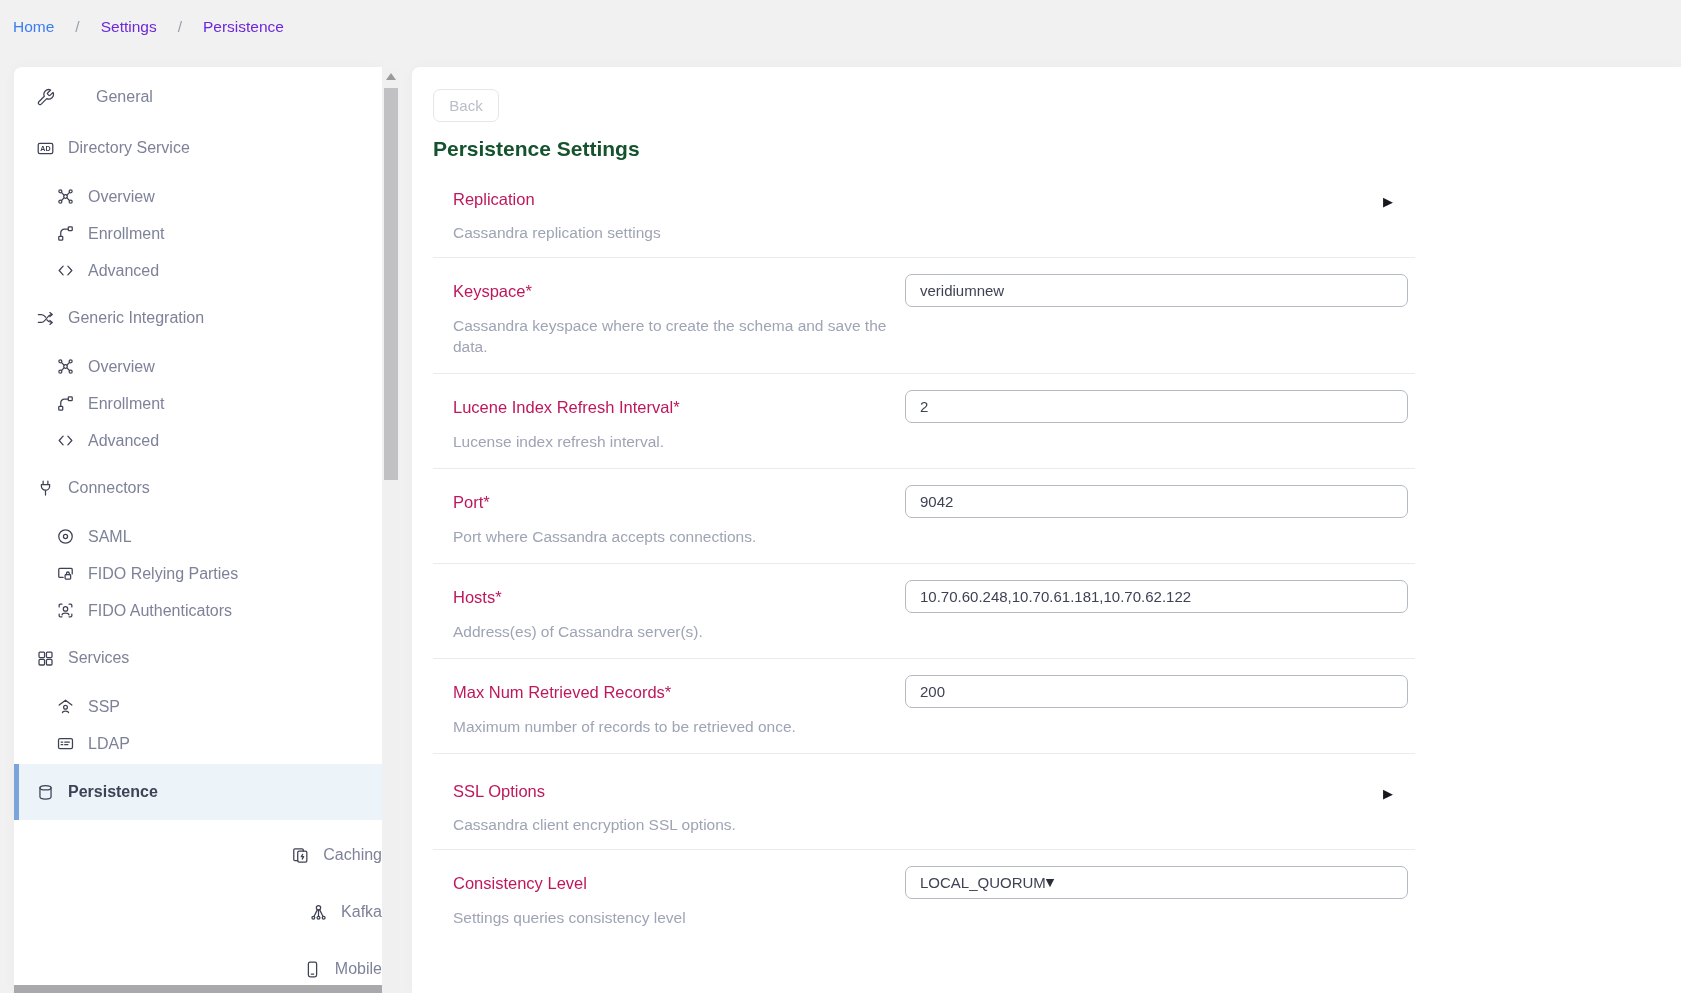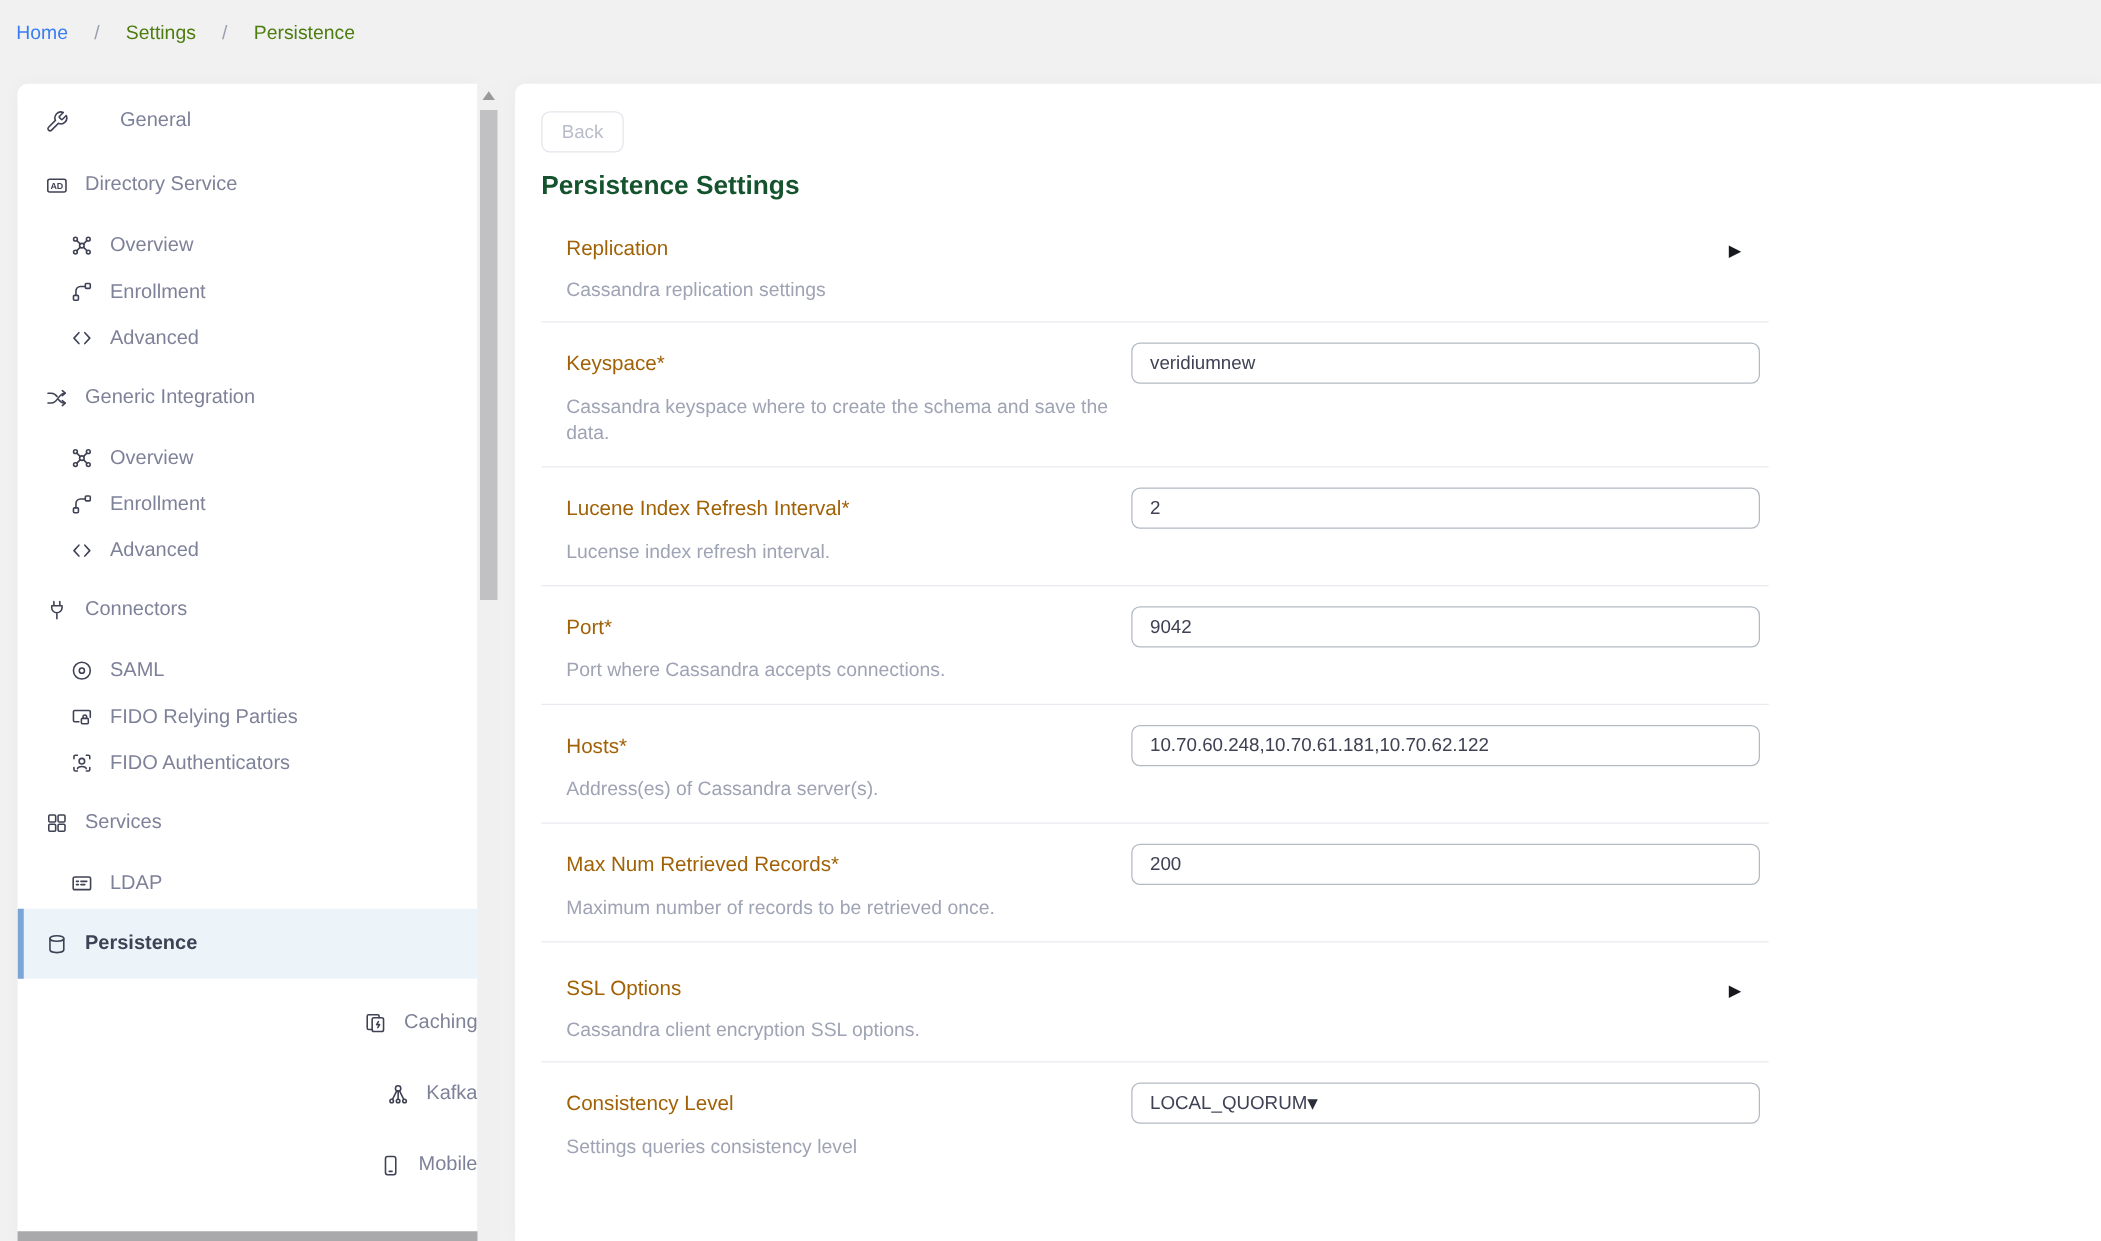--- a/index.html
+++ b/index.html
@@ -7,21 +7,21 @@
   body {
     width:1681px; height:993px; position:relative; overflow:hidden;
     background:#f1f1f2;
     font-family:"Liberation Sans", sans-serif;
     color:#3f4254;
   }
   
   .breadcrumb { position:absolute; left:13px; top:18px; display:flex; align-items:center; gap:21px; font-size:15.5px; }
   .crumb-link { color:#3a7df0; cursor:pointer; }
   .crumb-sep { color:#9aa0b0; }
-  .crumb { color:#4d7c0f; }
+  .crumb { color:#6d28d9; }
   
   .sidebar-panel { position:absolute; left:14px; top:67px; width:368px; height:926px; background:#fff; border-radius:8px 0 0 0; box-shadow:0 0 14px rgba(0,0,0,0.03); overflow:hidden; }
   .vscroll { position:absolute; left:382px; top:67px; width:18px; height:926px; background:#f0f0f1; }
   .vscroll .up-btn { position:absolute; top:6px; left:4px; width:10px; height:9px; cursor:pointer; }
   .vscroll .up-btn .tri { width:0; height:0; border-left:5px solid transparent; border-right:5px solid transparent; border-bottom:7px solid #9a9a9d; }
   .vscroll .thumb { position:absolute; left:2px; top:21px; width:14px; height:392px; background:#c1c1c3; cursor:pointer; }
   .hscroll { position:absolute; left:14px; top:985px; width:368px; height:8px; background:#a9a9ac; cursor:pointer; }
   .main-panel { position:absolute; left:412px; top:67px; width:1269px; height:926px; background:#fff; border-radius:8px 0 0 0; box-shadow:0 0 14px rgba(0,0,0,0.03); }
   
   .nav { padding-top:8px; }
@@ -35,21 +35,21 @@
   .icn { flex:0 0 auto; width:19px; height:19px; }
   .icn svg { width:19px; height:19px; stroke:#3f4254; fill:none; stroke-width:1.6; stroke-linecap:round; stroke-linejoin:round; }
   
   .back-btn { display:block; margin:22px 0 0 21px; width:66px; height:33px; background:#fff; border:1px solid #e4e6ec; border-radius:7px; color:#b9bdc9; font-size:15px; font-family:inherit; cursor:pointer; }
   .page-title { margin:14px 0 0 21px; font-size:21px; line-height:26px; font-weight:bold; color:#14532d; }
   .form { margin-left:21px; width:982px; }
   .row { display:flex; align-items:flex-start; border-bottom:1px solid #e9ebf0; padding:16px 0 16px 20px; }
   .row.group { padding:26px 0 14px 20px; }
   .row.last { border-bottom:none; }
   .row-left { flex:1 1 auto; }
-  .row-label { font-size:16.5px; line-height:22px; color:#a16207; }
+  .row-label { font-size:16.5px; line-height:22px; color:#be185d; }
   .row.field .row-label { padding-top:5px; line-height:24px; }
   .row-desc { margin-top:12px; font-size:15.5px; line-height:21px; color:#9fa4b5; }
   .row-right { flex:0 0 503px; width:503px; margin-right:7px; }
   .row-right.arrow-right { display:flex; justify-content:flex-end; padding-right:15px; }
   .expand { margin-top:7px; font-family:"DejaVu Sans", sans-serif; font-size:13px; color:#16181d; line-height:13px; cursor:pointer; }
   .text-input { width:100%; height:33px; border:1px solid #b3bac2; border-radius:7px; padding:0 14px; font-size:15px; color:#3f4254; font-family:inherit; background:#fff; }
   .select-box { width:100%; height:33px; border:1px solid #b3bac2; border-radius:7px; padding:0 14px 0 14px; display:flex; align-items:center; justify-content:flex-start; font-size:15px; color:#3f4254; background:#fff; cursor:pointer; }
   .caret { font-family:"DejaVu Sans", sans-serif; font-size:11px; color:#2b2e38; margin-right:5px; }
 </style>
 </head>
@@ -184,20 +184,28 @@
     <div class="item top">
       <span class="icn"><svg viewBox="0 0 24 24">
             <rect x="3.8" y="3.8" width="7" height="7" rx="1.2"></rect>
             <rect x="13.2" y="3.8" width="7" height="7" rx="1.2"></rect>
             <rect x="3.8" y="13.2" width="7" height="7" rx="1.2"></rect>
             <rect x="13.2" y="13.2" width="7" height="7" rx="1.2"></rect>
           </svg></span>
       <span>Services</span>
     </div>
 
+    <div class="item sub">
+      <span class="icn"><svg viewBox="0 0 24 24">
+            <path d="M4 10.2 12 4l8 6.2"></path>
+            <circle cx="12" cy="13" r="2.4"></circle>
+            <path d="M8.2 19.8c0.4-2.7 7.2-2.7 7.6 0"></path>
+          </svg></span>
+      <span>SSP</span>
+    </div>
 
     <div class="item sub">
       <span class="icn"><svg viewBox="0 0 24 24">
             <rect x="3.2" y="5.8" width="17.6" height="12.8" rx="1.8"></rect>
             <path d="M6.5 10.2h2M6.5 13.5h2M11 10.2h6M11 13.5h4"></path>
           </svg></span>
       <span>LDAP</span>
     </div>
 
     <div class="item top active">

